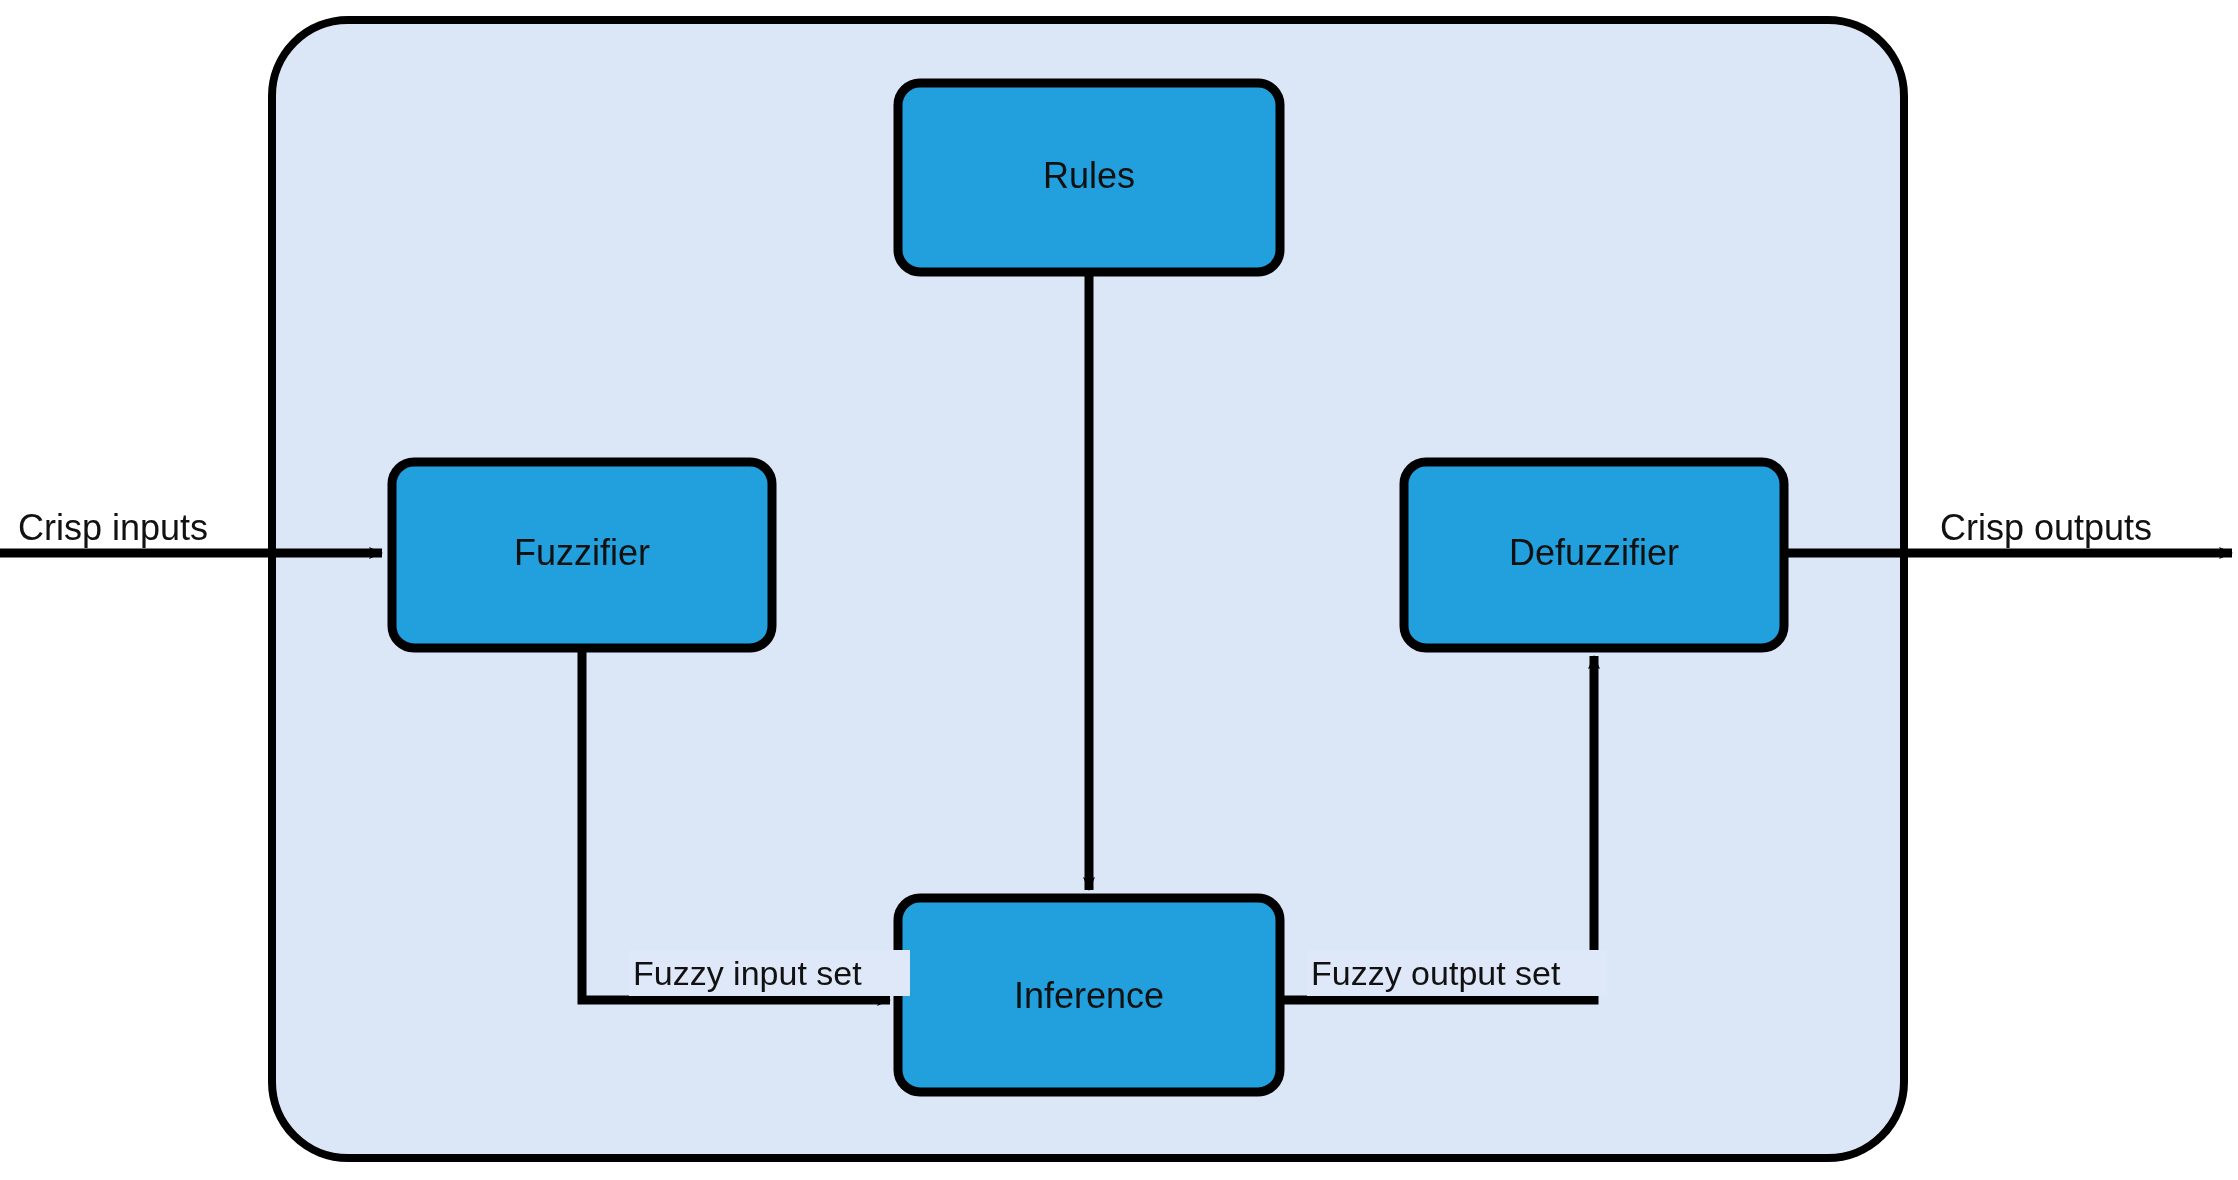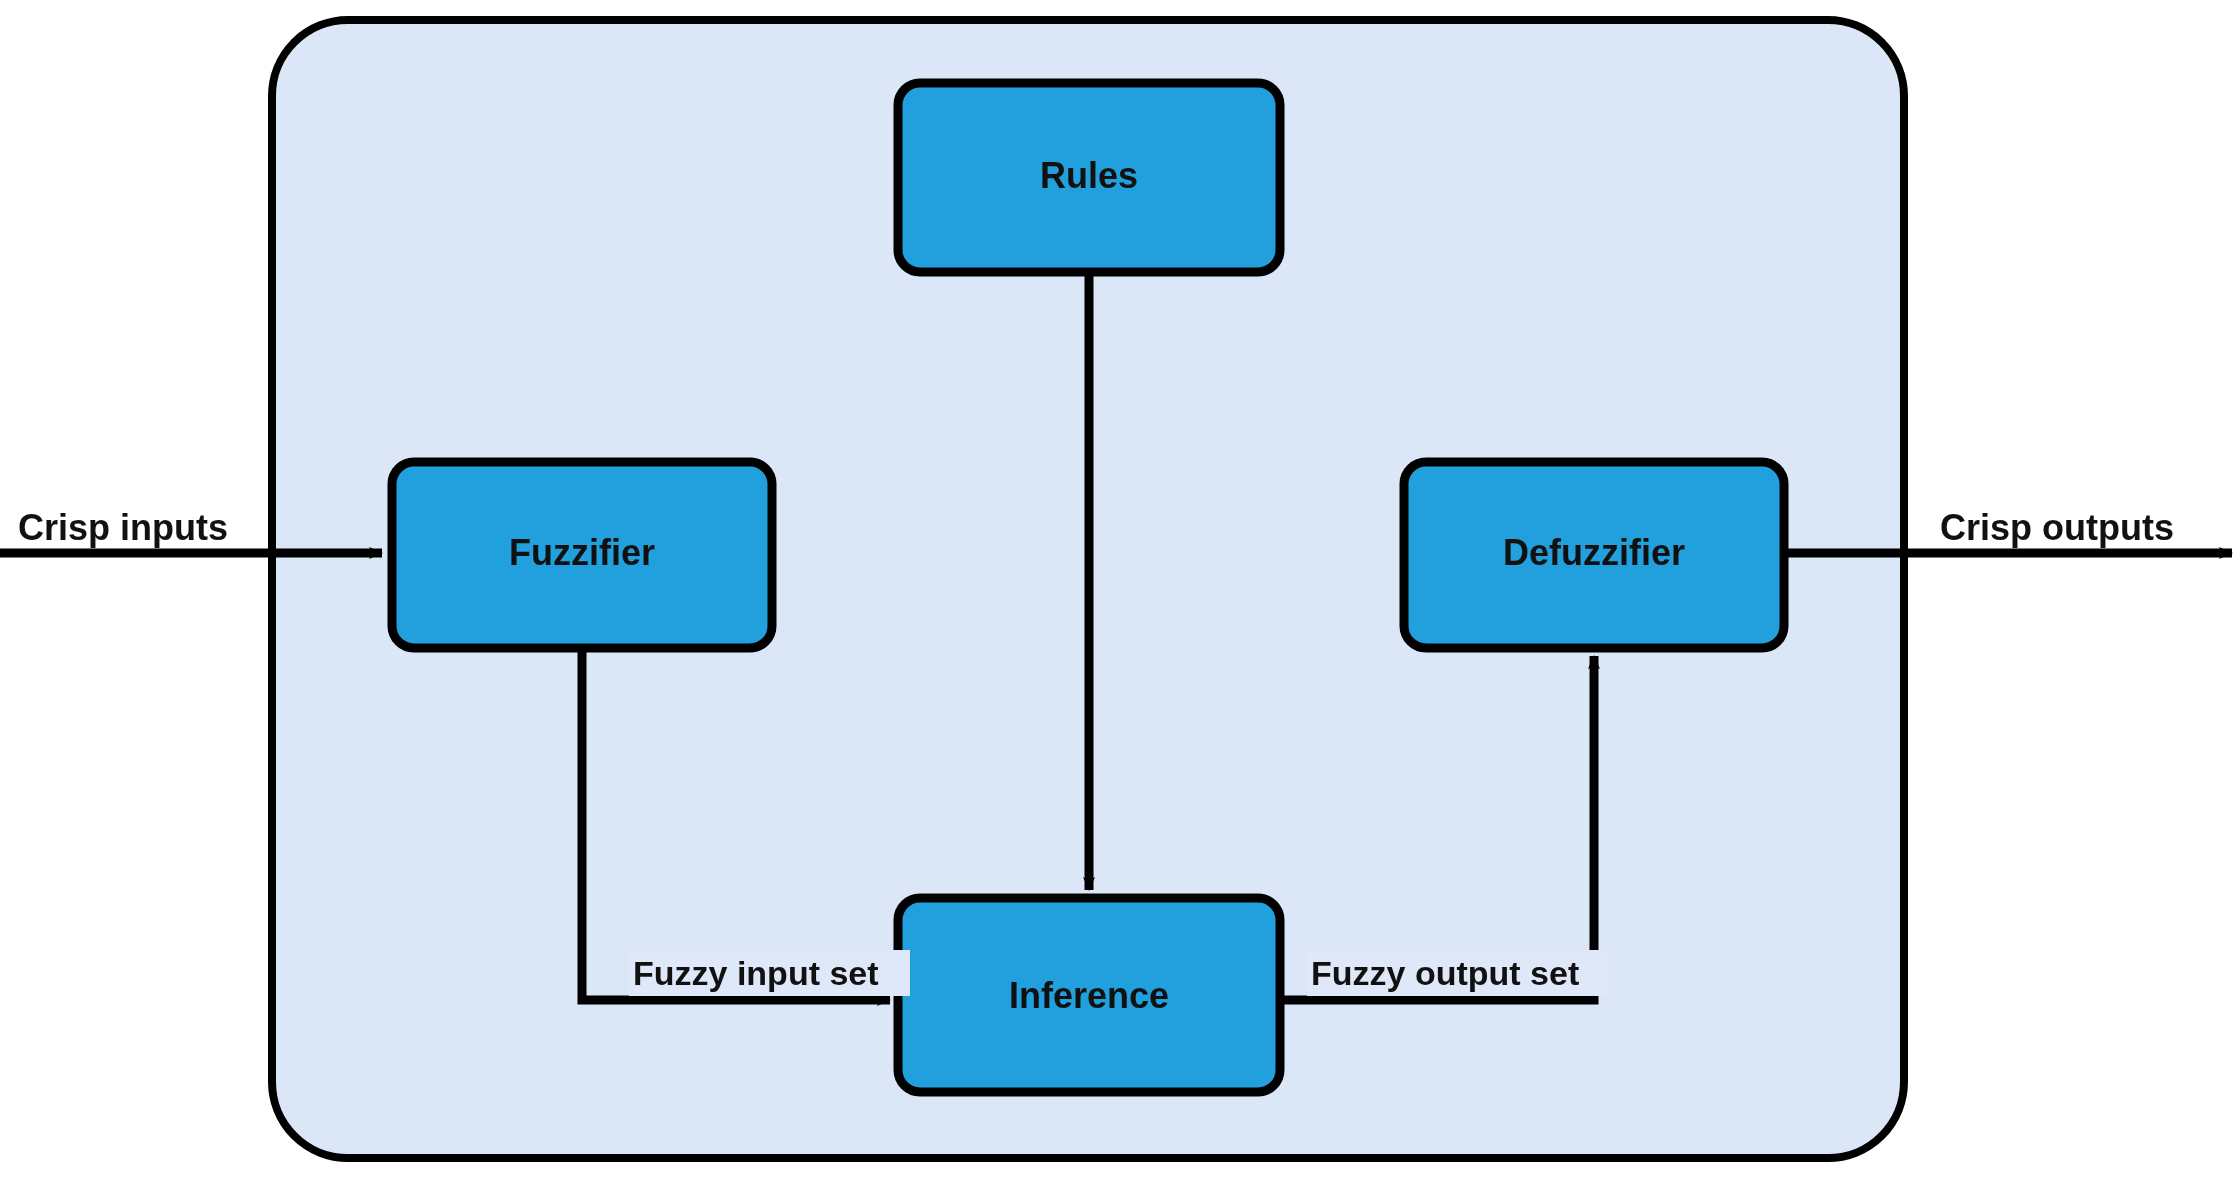--- a/index.html
+++ b/index.html
@@ -1,18 +1,18 @@
 <!DOCTYPE html>
 <html><head>
 <meta charset="utf-8">
 <style>
   html,body{margin:0;padding:0;background:#ffffff;}
   body{width:2238px;height:1180px;overflow:hidden;
        font-family:"Liberation Sans","DejaVu Sans",sans-serif;}
-  #canvas{position:relative;width:2238px;height:1180px;background:#ffffff;font-weight:bold;}
+  #canvas{position:relative;width:2238px;height:1180px;background:#ffffff;}
   svg#diagram{position:absolute;left:0;top:0;width:2238px;height:1180px;}
 
   .nodeLabel{
     font-family:"Liberation Sans","DejaVu Sans",sans-serif;
     font-size:36px; fill:#111111; text-anchor:middle;
     dominant-baseline:middle;
   }
   .edgeLabel{
     font-family:"Liberation Sans","DejaVu Sans",sans-serif;
     font-size:34px; fill:#111111;

